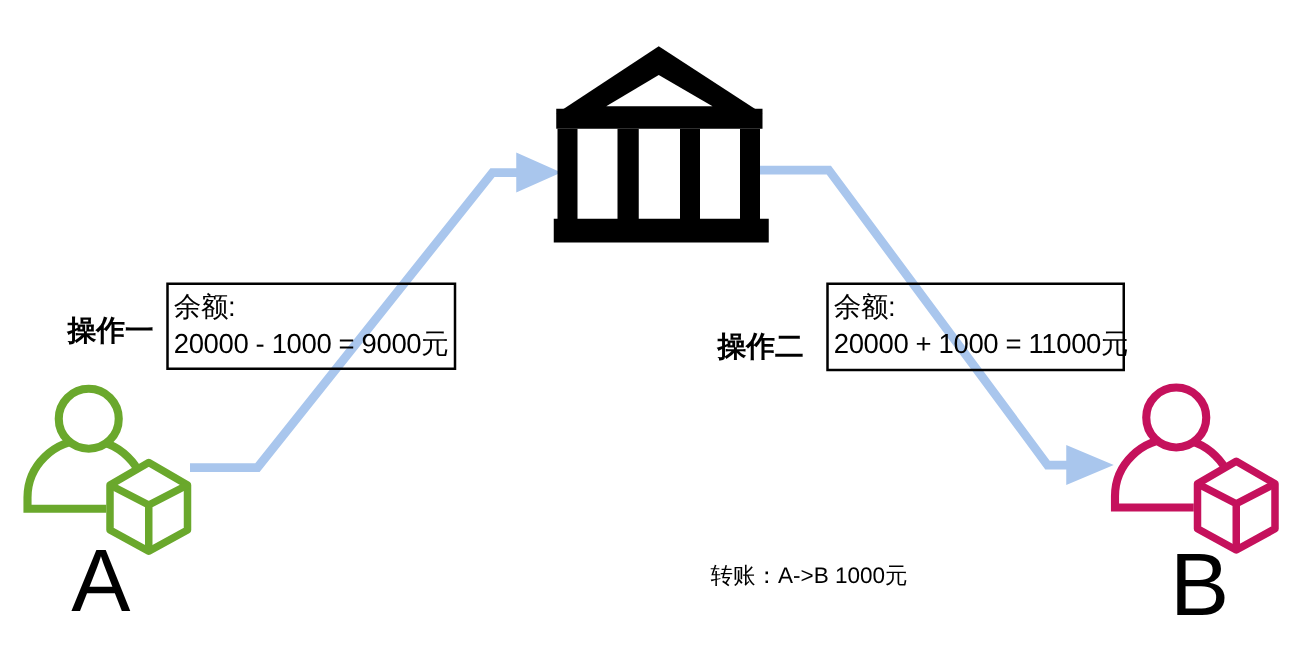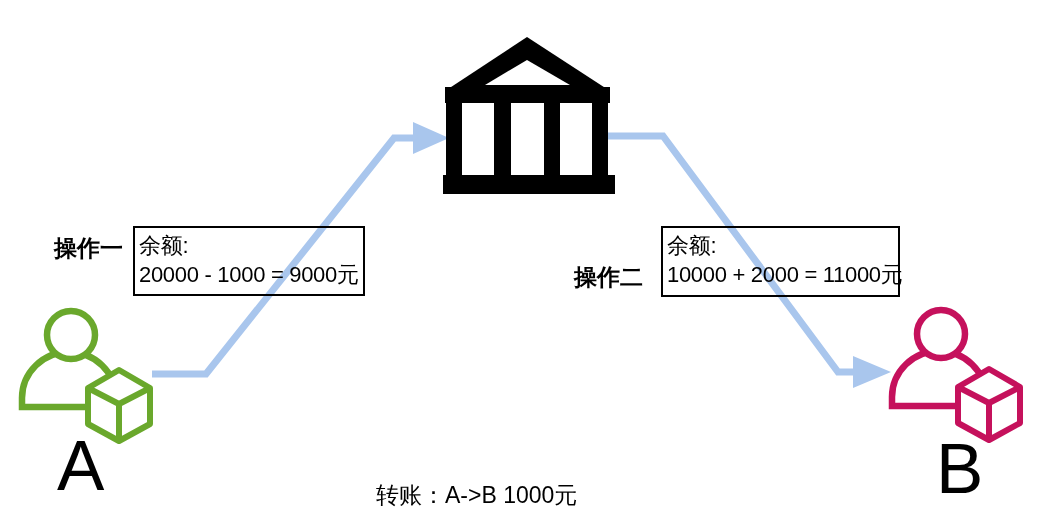--- a/index.html
+++ b/index.html
@@ -46,24 +46,24 @@
     white-space: nowrap;
     letter-spacing: -0.3px;
   }
   .person-letter {
     font-size: 71px;
     font-weight: 400;
     line-height: 1;
   }
   .caption {
     left: 376px;
-    top: 480px;
+    top: 448px;
     width: 350px;
-    text-align: left;
-    font-size: 23px;
+    text-align: right;
+    font-size: 18px;
     font-weight: 500;
   }
 </style>
 </head>
 <body>
 
 <div id="canvas">
 
   <svg id="shapes" width="1051" height="529" viewBox="0 0 1051 529">
 
@@ -99,32 +99,32 @@
 
     <g transform="translate(15,303)" color="var(--color-person-a)">
       <use href="#person-cube"></use>
     </g>
 
     <g transform="translate(885,302)" color="var(--color-person-b)">
       <use href="#person-cube"></use>
     </g>
   </svg>
 
-  <div class="txt op-label" style="left:54px; top:236px;">操作一</div>
+  <div class="txt op-label" style="left:54px; top:252px;">操作一</div>
 
   <div class="balance-box" style="left:133px; top:226px; width:232px; height:70px;">
     <div class="balance-line">余额:</div>
     <div class="balance-line">20000 - 1000 = 9000元</div>
   </div>
 
   <div class="txt op-label" style="left:574px; top:265px;">操作二</div>
 
   <div class="balance-box" style="left:661px; top:226px; width:239px; height:71px;">
     <div class="balance-line">余额:</div>
-    <div class="balance-line">10000 + 2000 = 11000元</div>
+    <div class="balance-line">20000 + 1000 = 11000元</div>
   </div>
 
   <div class="txt person-letter" style="left:57px; top:430px;">A</div>
 
   <div class="txt person-letter" style="left:936px; top:433px;">B</div>
 
   <div class="txt caption">转账：A-&gt;B 1000元</div>
 
 </div>
 

